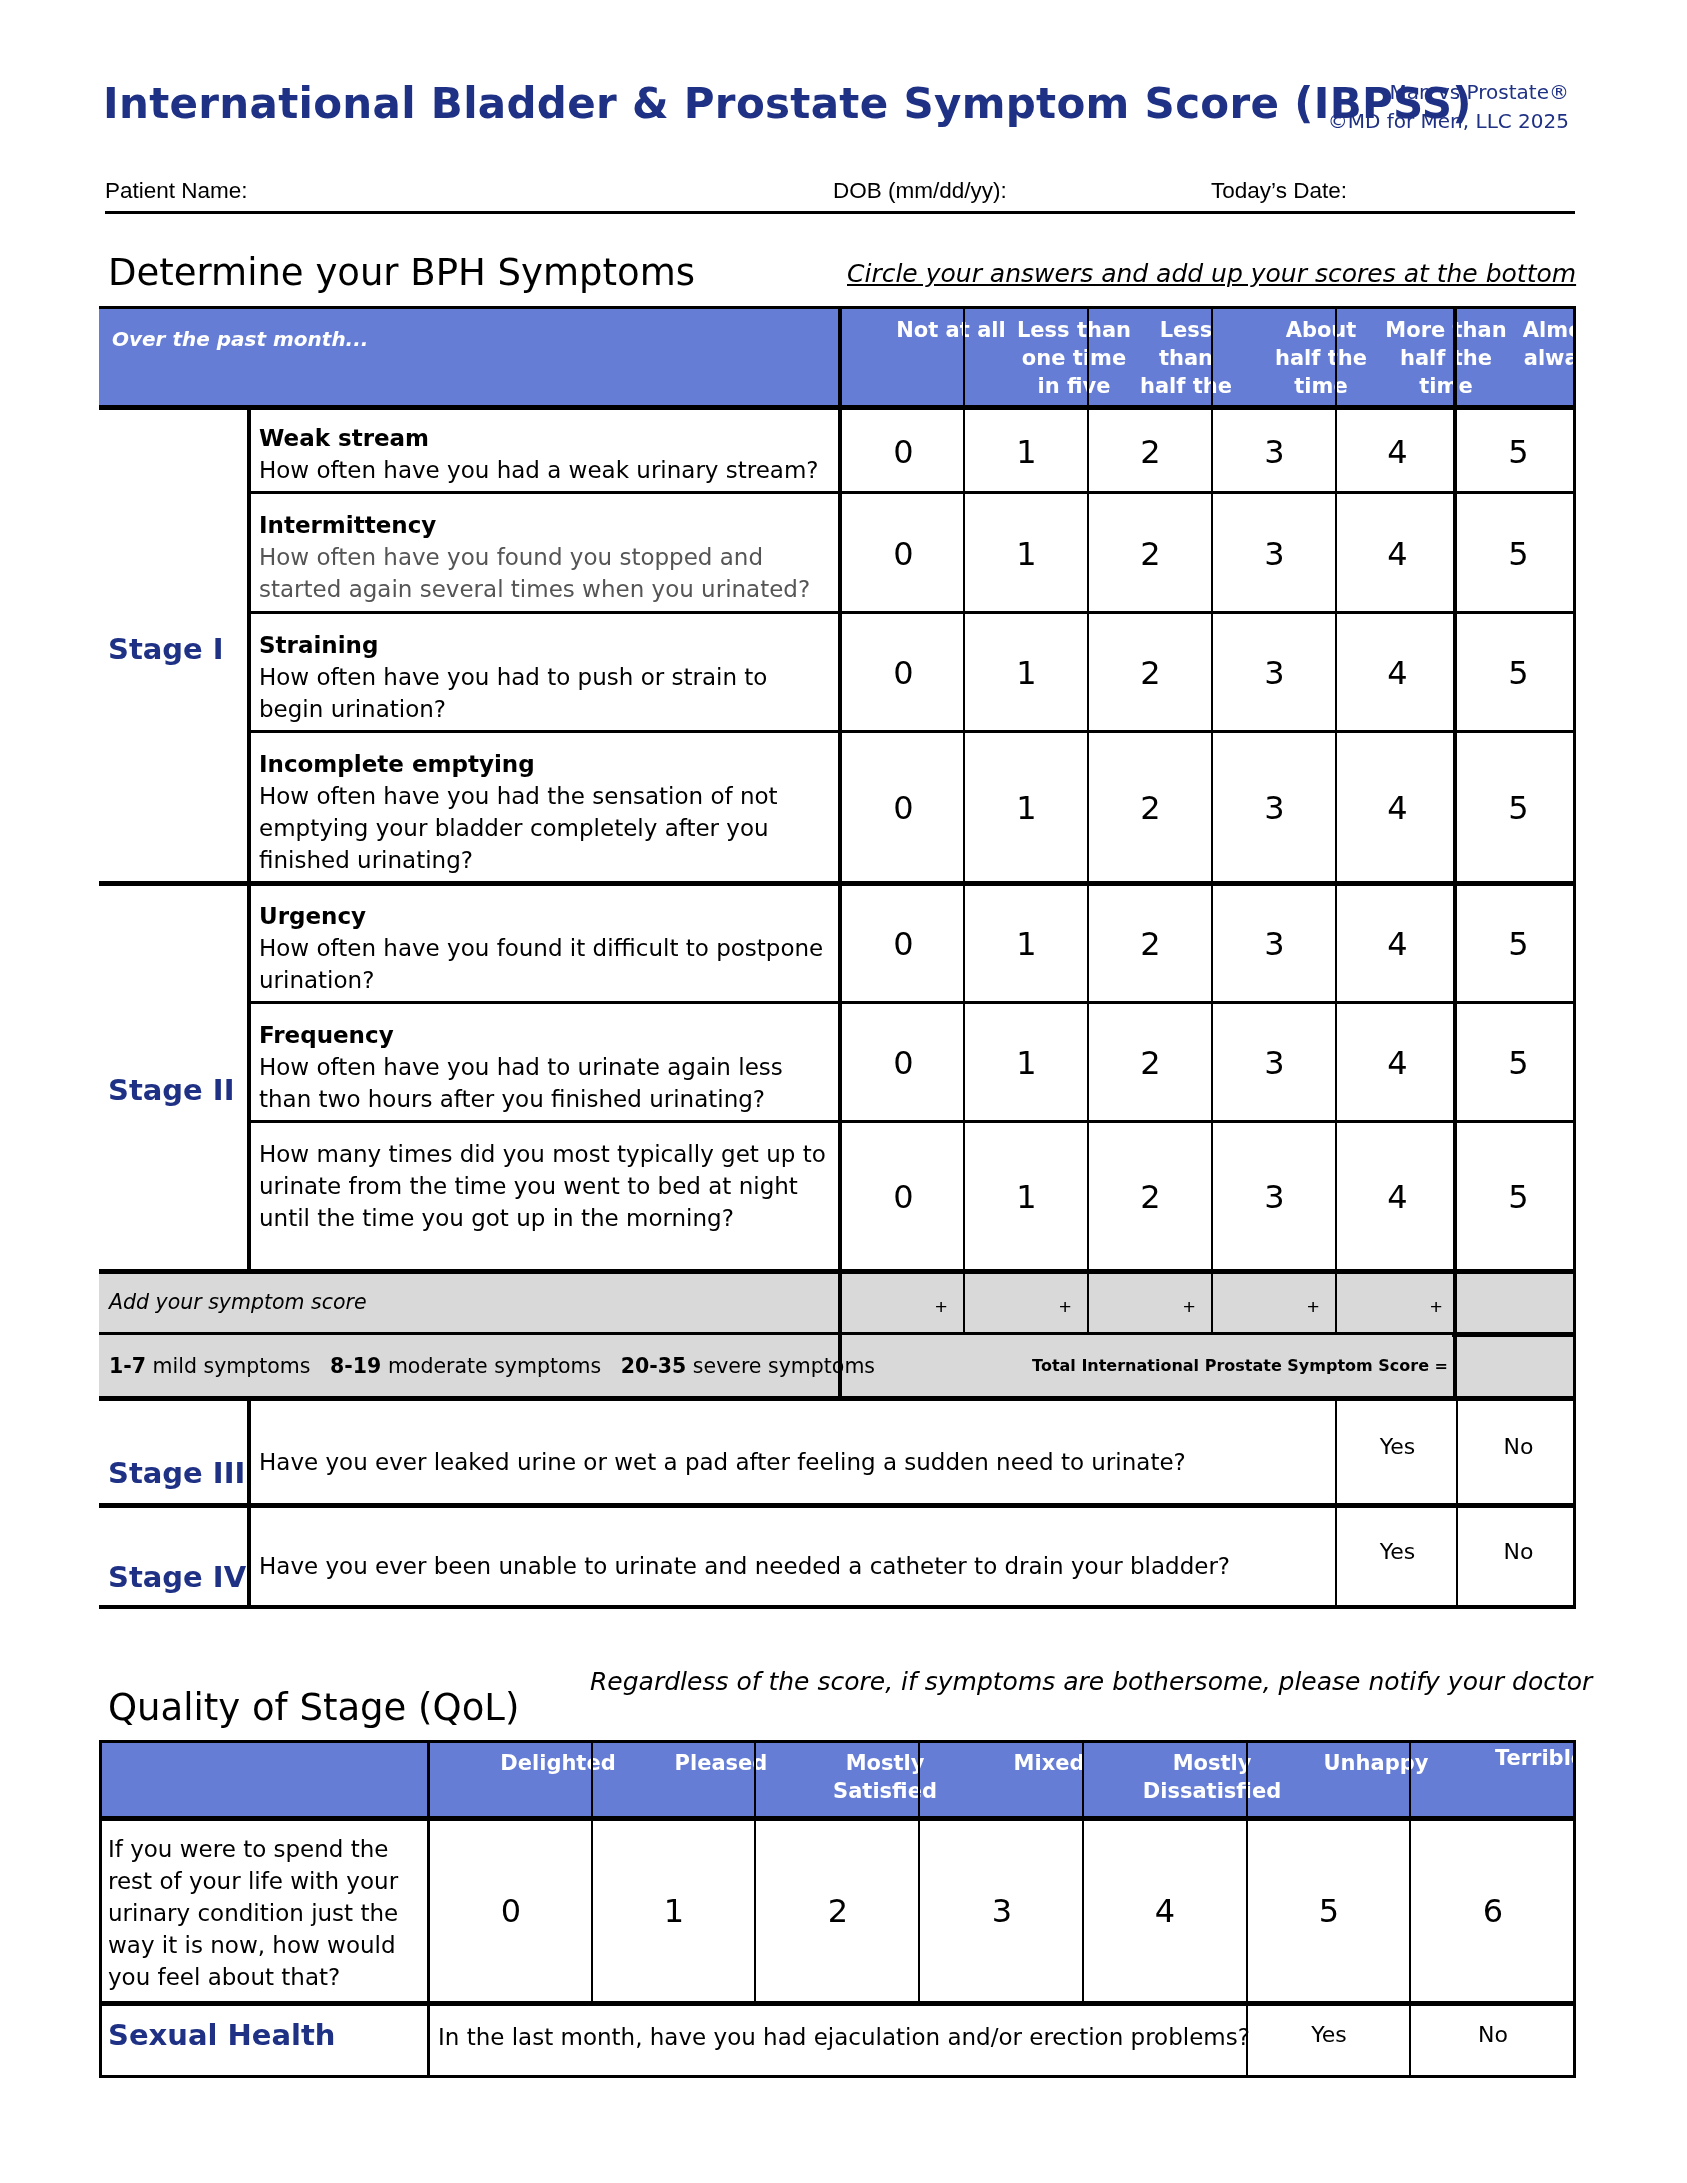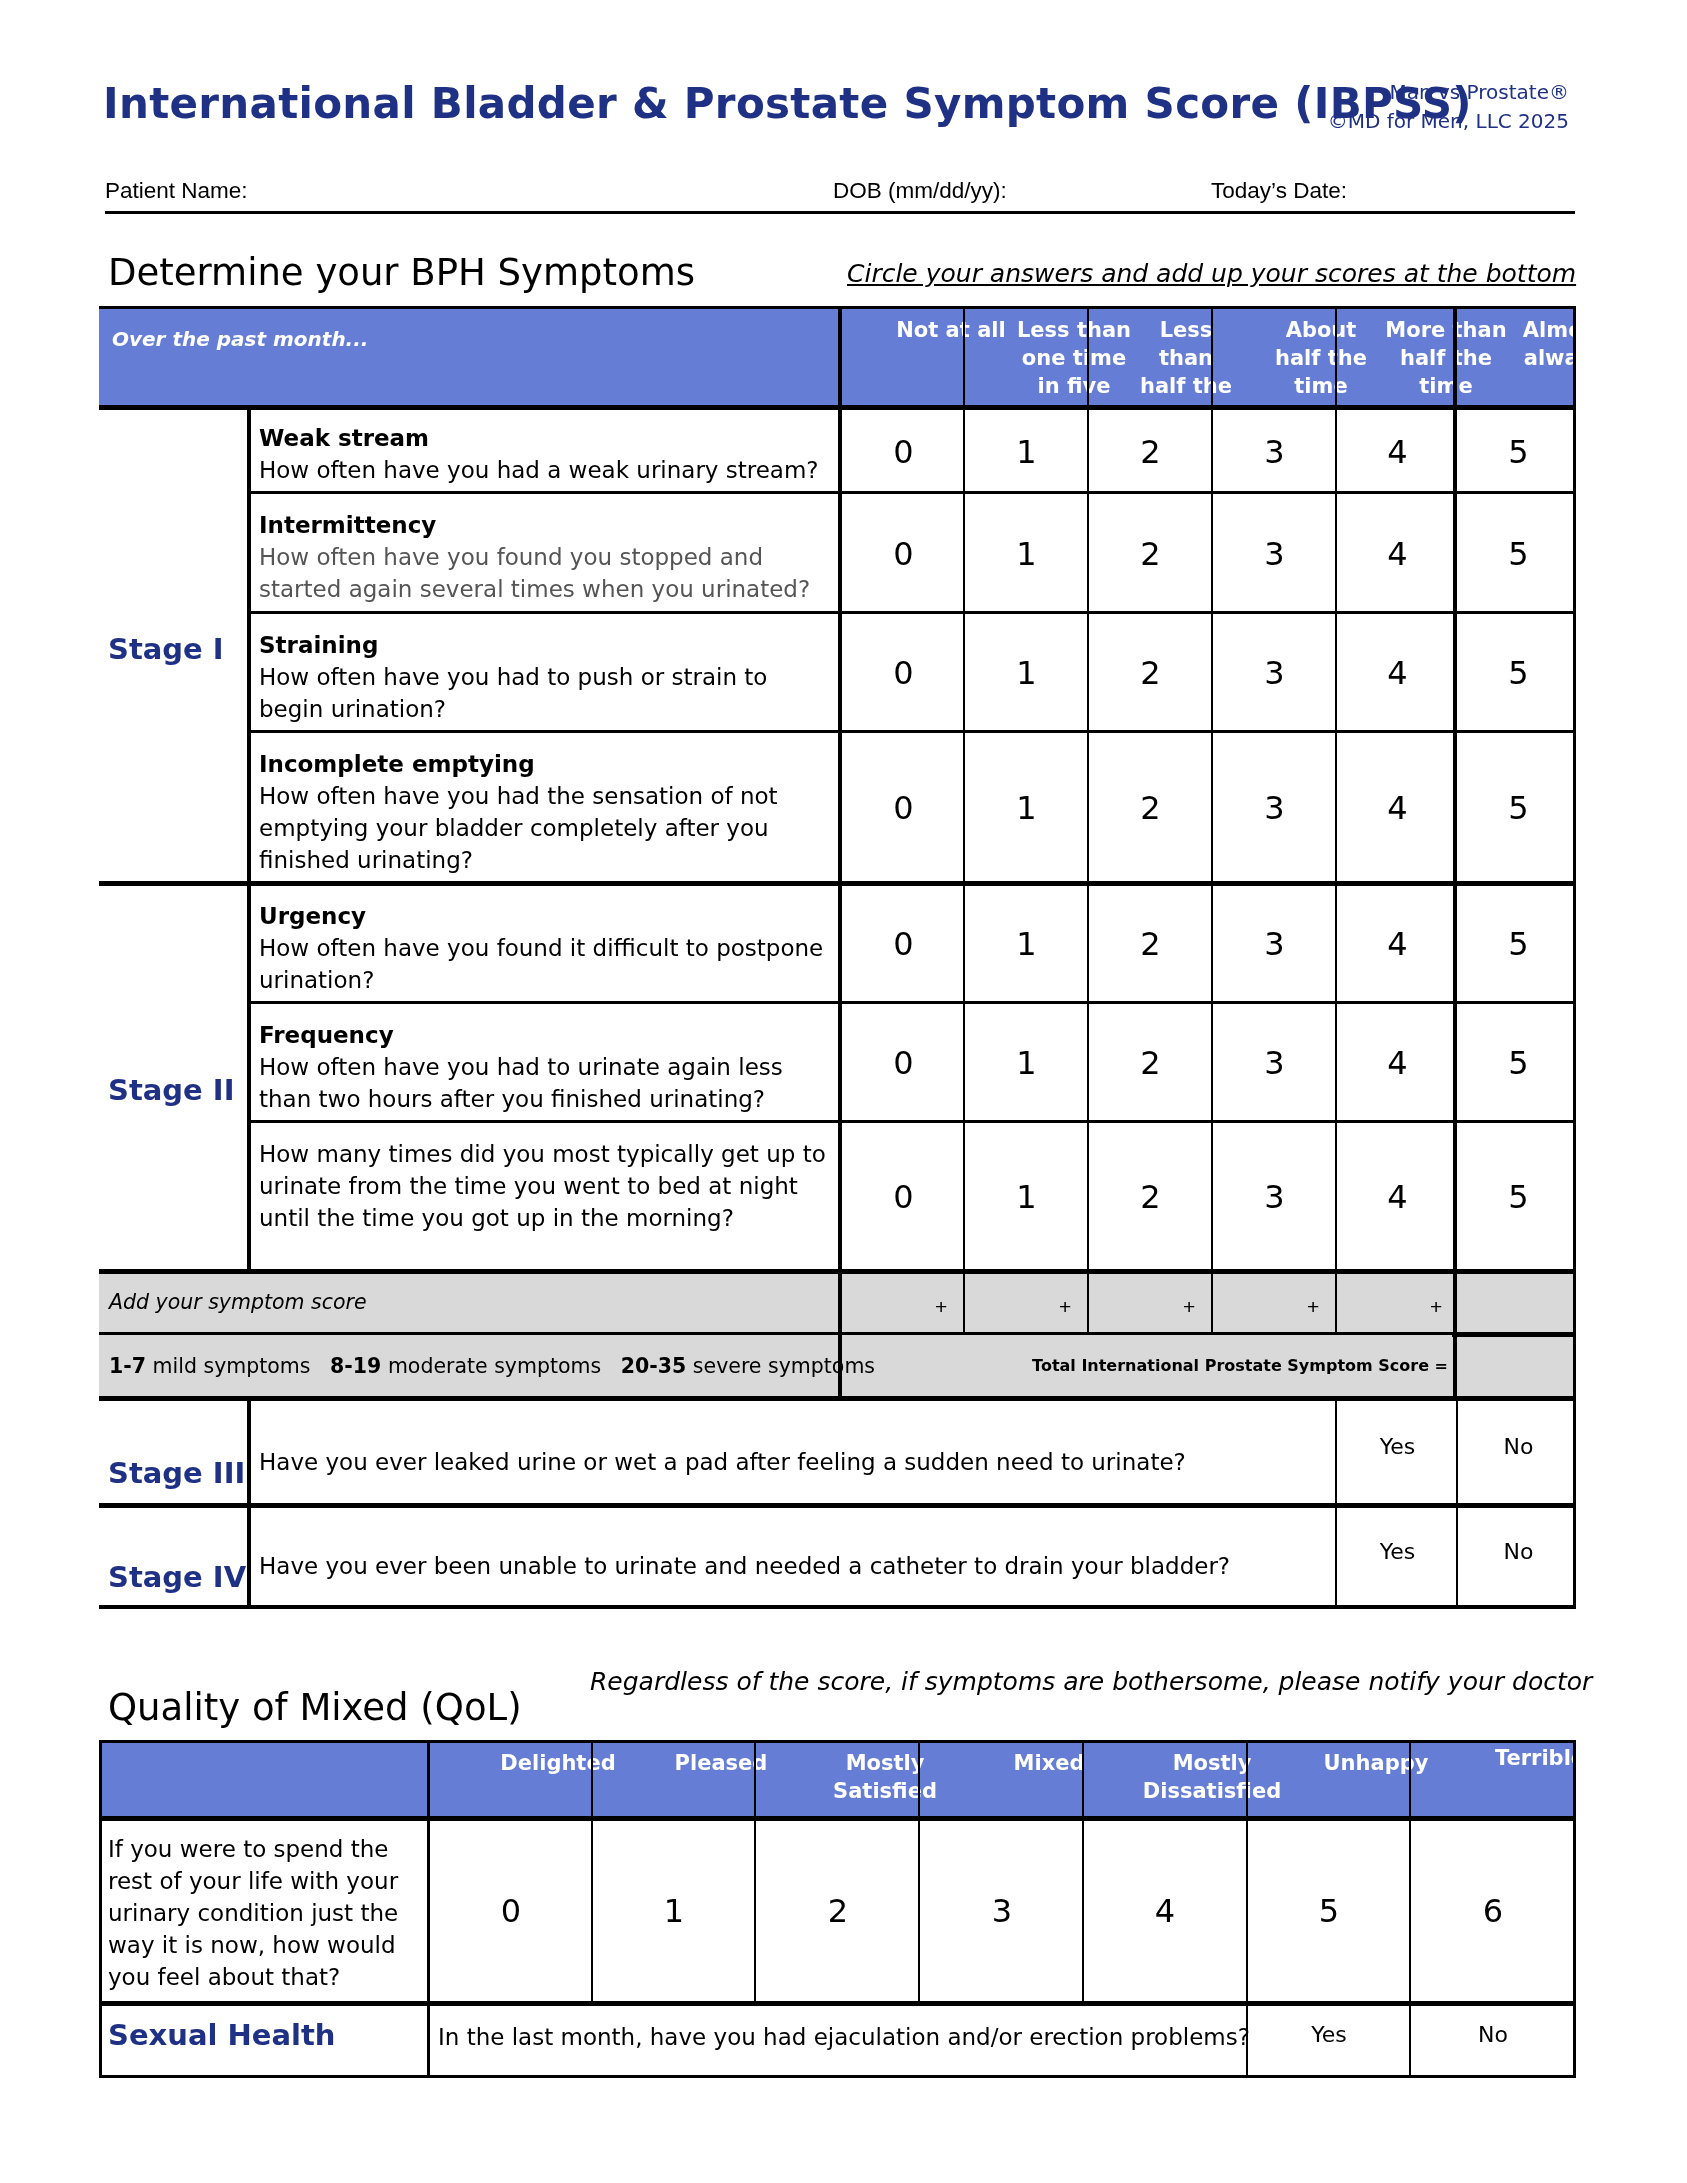--- a/index.html
+++ b/index.html
@@ -191,21 +191,21 @@
   <div class="abs" style="left:1458px;top:1336px;width:115px;height:60px;"></div>
 
   <div class="abs" style="left:259px;top:1449px;font-size:23px;font-family:'DejaVu Sans',sans-serif;">Have you ever leaked urine or wet a pad after feeling a sudden need to urinate?</div>
   <div class="yn" style="left:1336px;top:1434px;">Yes</div>
   <div class="yn" style="left:1457px;top:1434px;">No</div>
   <div class="abs" style="left:259px;top:1553px;font-size:23px;font-family:'DejaVu Sans',sans-serif;">Have you ever been unable to urinate and needed a catheter to drain your bladder?</div>
   <div class="yn" style="left:1336px;top:1539px;">Yes</div>
   <div class="yn" style="left:1457px;top:1539px;">No</div>
 </div>
 
-<div class="abs sec-title" style="left:108px;top:1686px;">Quality of Mixed (QoL)</div>
+<div class="abs sec-title" style="left:108px;top:1686px;">Quality of Stage (QoL)</div>
 <div class="abs instr" style="left:590px;top:1667px;">Regardless of the score, if symptoms are bothersome, please notify your doctor</div>
 
 <div>
   <div class="abs blue" style="left:99px;top:1741px;width:1475px;height:78px;"></div>
   <div class="hdr-txt" style="left:430px;top:1749px;width:162px;">Delighted</div>
   <div class="hdr-txt" style="left:593px;top:1749px;width:162px;">Pleased</div>
   <div class="hdr-txt" style="left:757px;top:1749px;width:162px;">Mostly Satisfied</div>
   <div class="hdr-txt" style="left:921px;top:1749px;width:162px;">Mixed</div>
   <div class="hdr-txt" style="left:1084px;top:1749px;width:162px;">Mostly Dissatisfied</div>
   <div class="hdr-txt" style="left:1248px;top:1749px;width:162px;">Unhappy</div>

